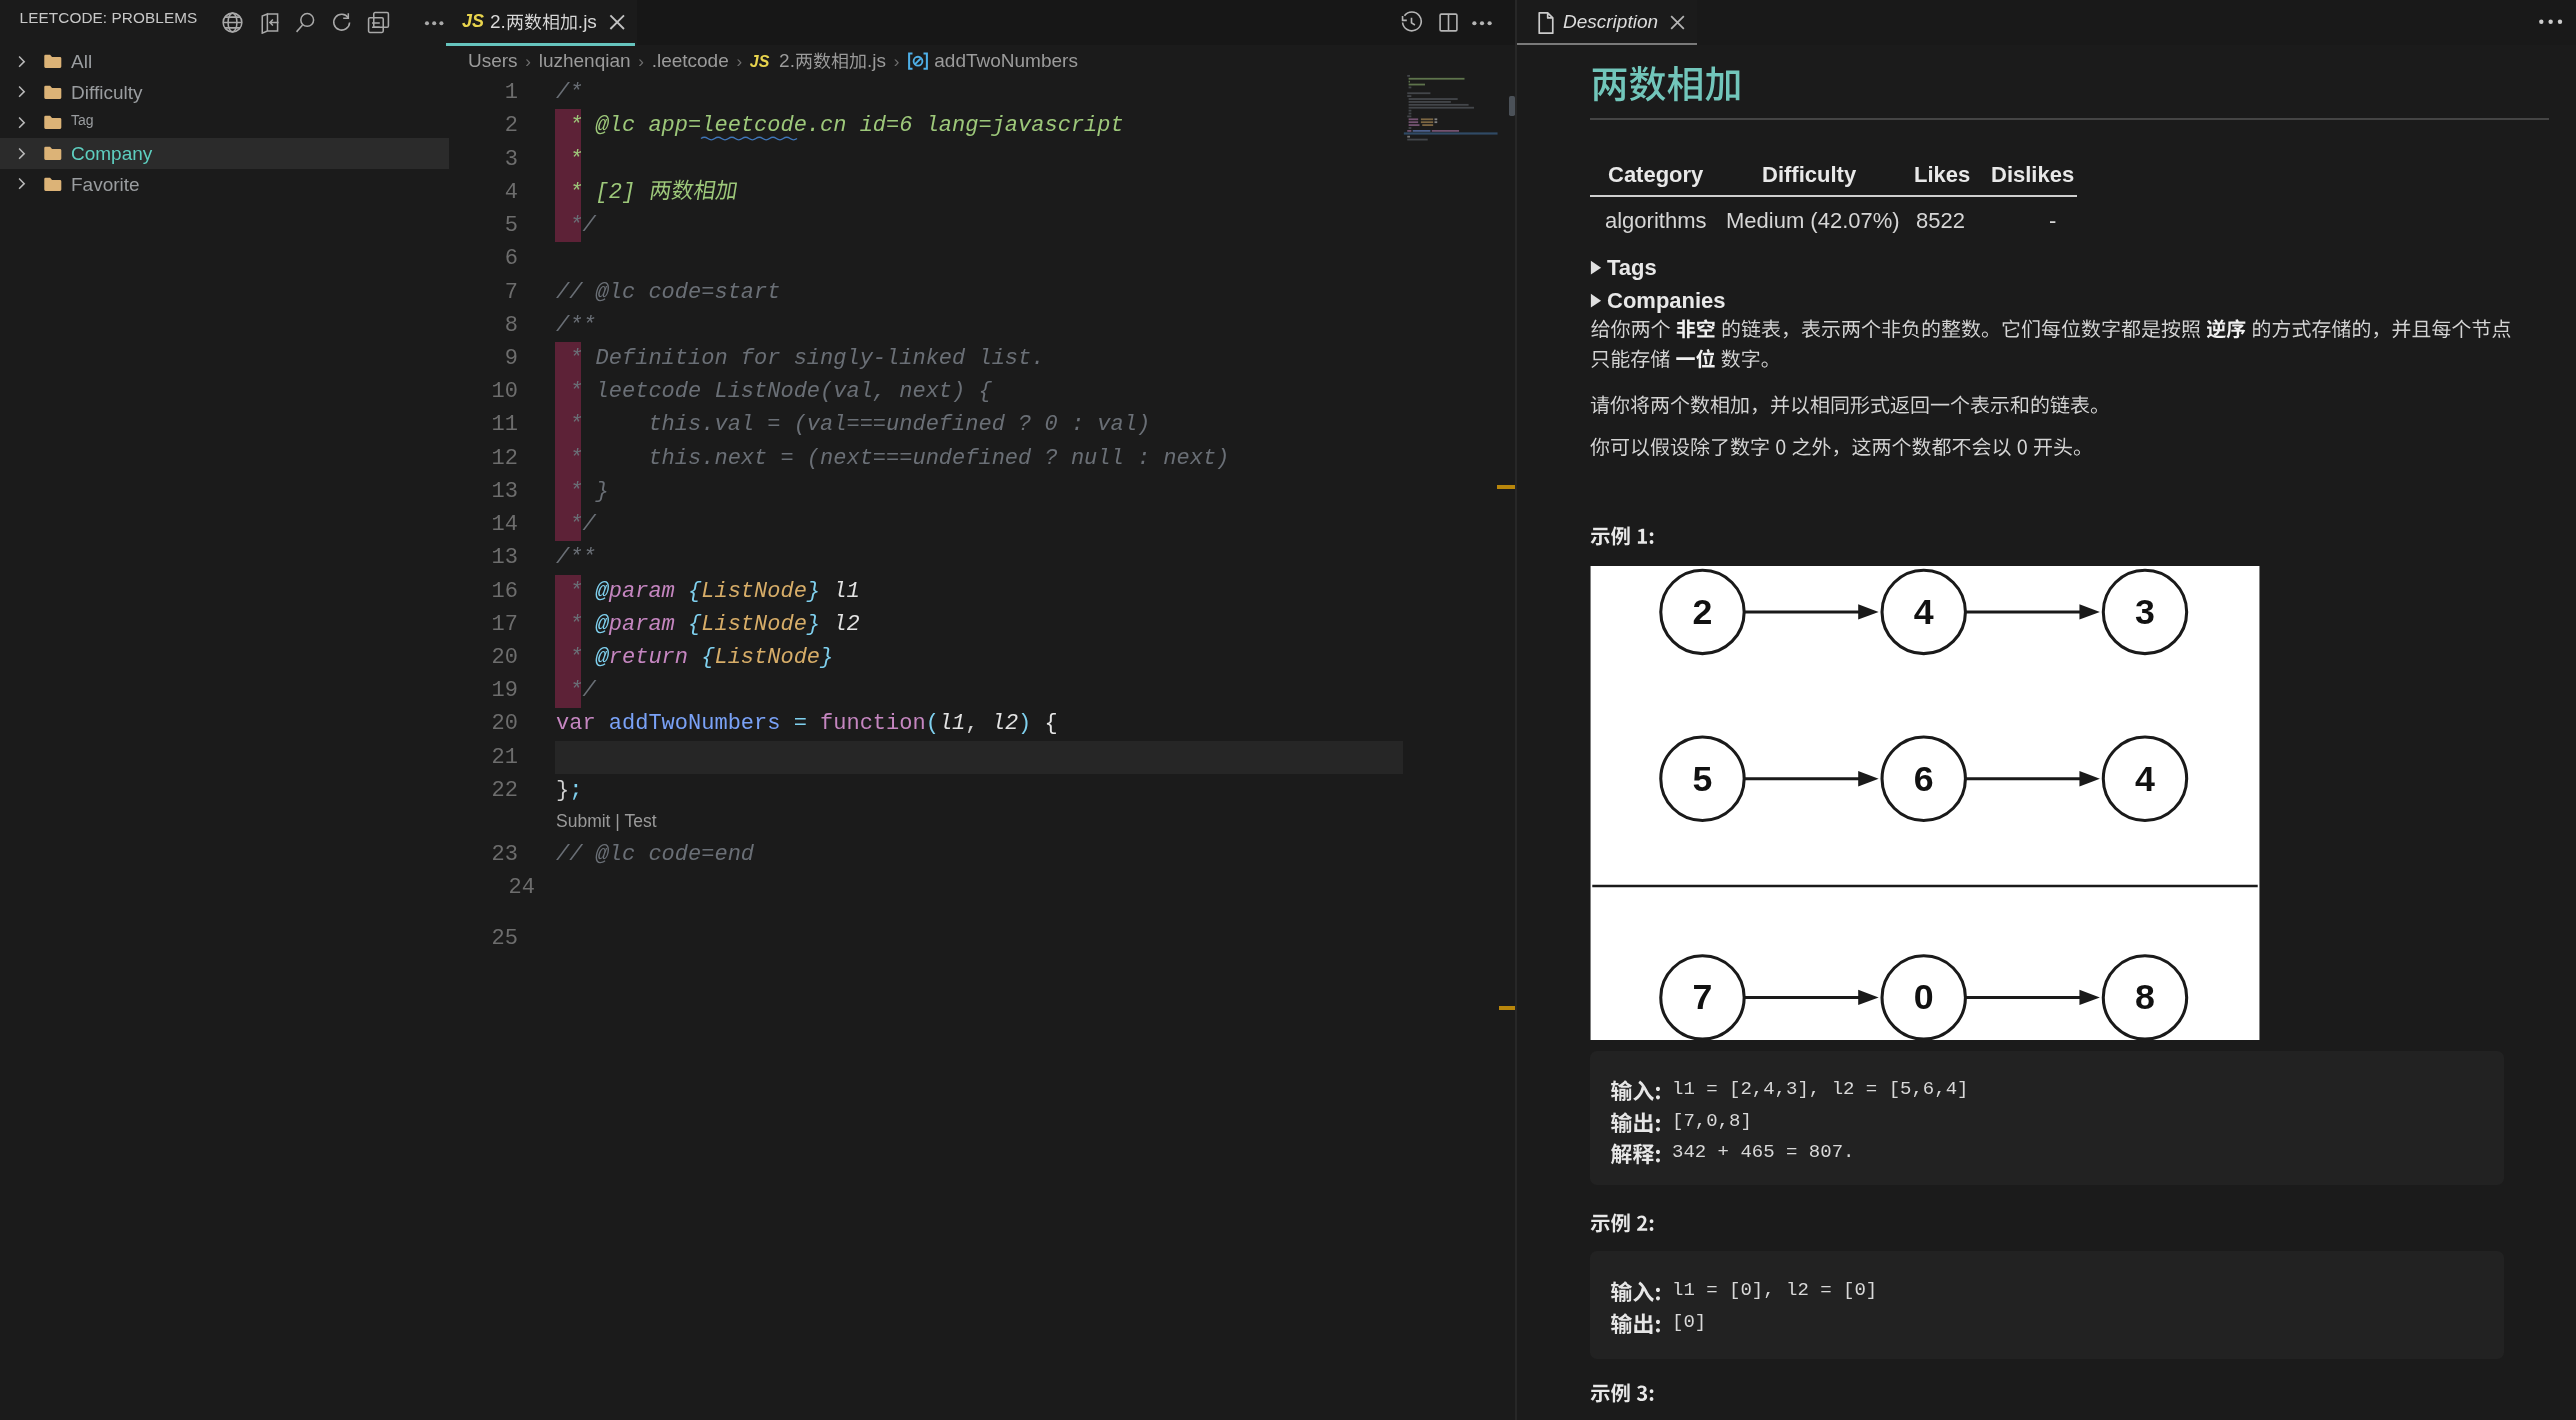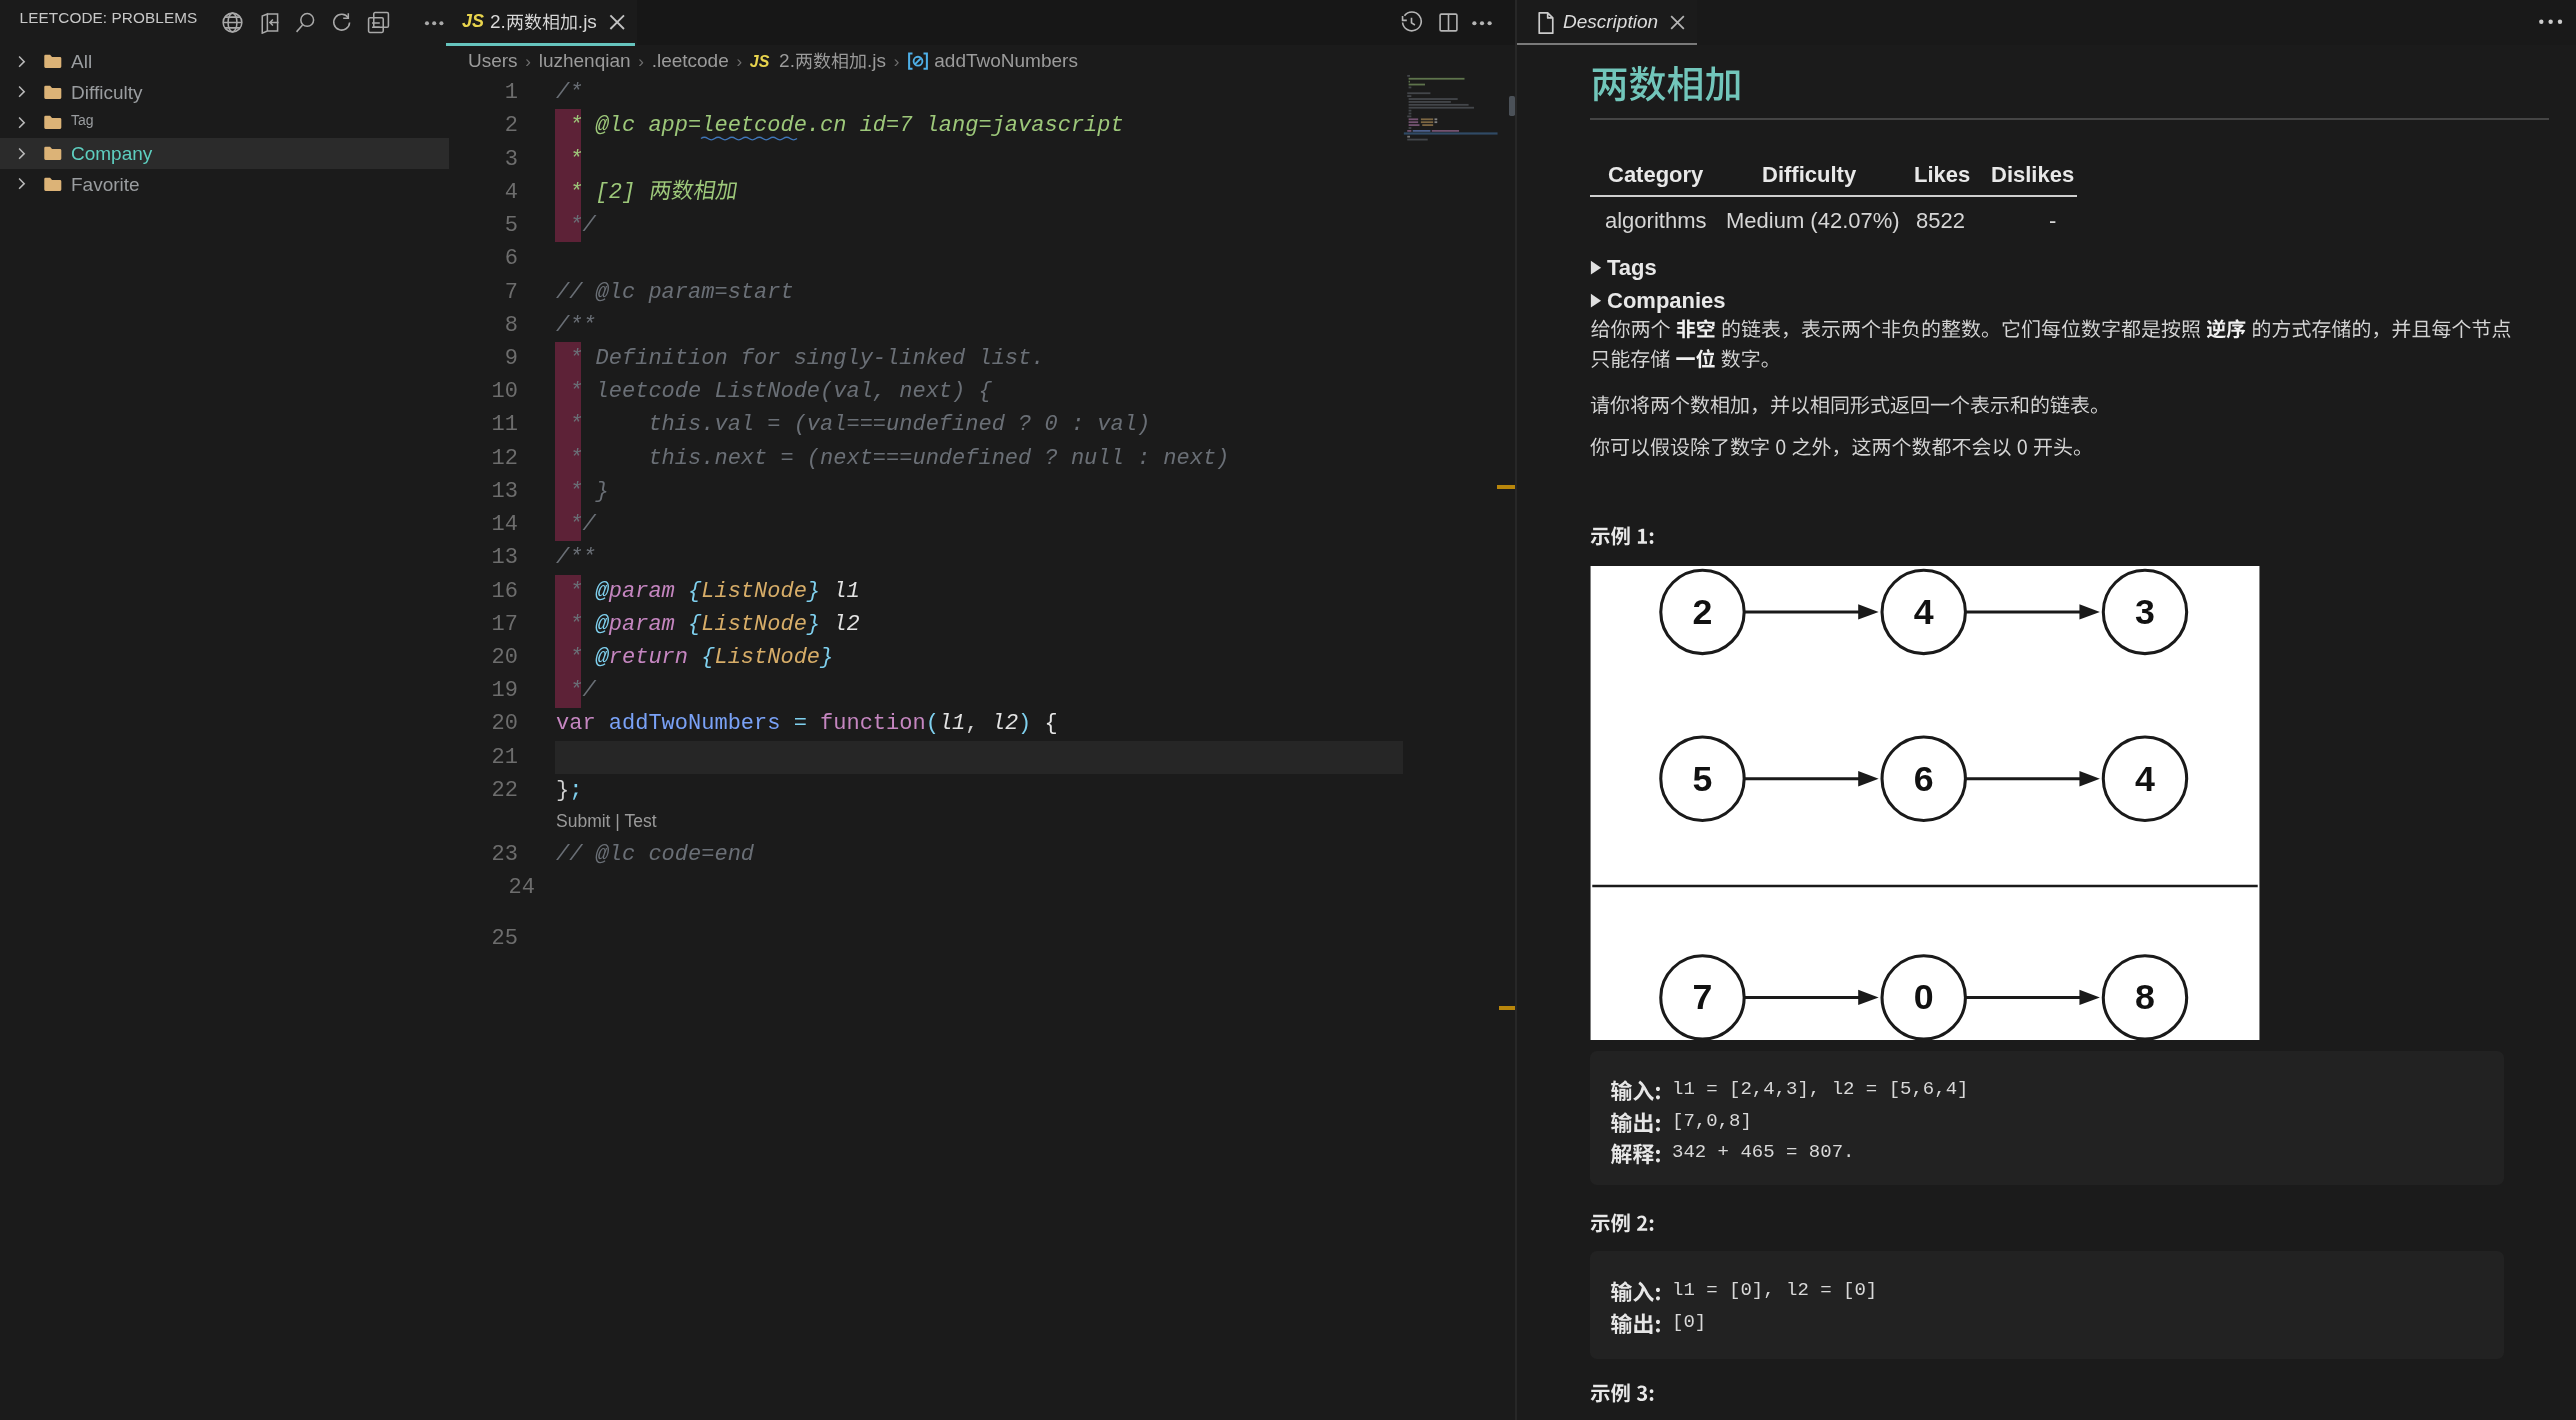--- a/index.html
+++ b/index.html
@@ -144,27 +144,27 @@
 <div class="ln" style="left:457px;top:608px">17</div>
 <div class="ln" style="left:457px;top:641px">20</div>
 <div class="ln" style="left:457px;top:674px">19</div>
 <div class="ln" style="left:457px;top:707px">20</div>
 <div class="ln" style="left:457px;top:741px">21</div>
 <div class="ln" style="left:457px;top:774px">22</div>
 <div class="ln" style="left:457px;top:838px">23</div>
 <div class="ln" style="left:474px;top:871px">24</div>
 <div class="ln" style="left:457px;top:922px">25</div>
 <div class="cl inline-svg" style="top:76px"><span style="color:#6a6f76;font-style:italic">/*</span></div>
-<div class="cl inline-svg" style="top:109px"><span style="color:#9dc87a;font-style:italic"> * @lc app=leetcode.cn id=7 lang=javascript</span></div>
+<div class="cl inline-svg" style="top:109px"><span style="color:#9dc87a;font-style:italic"> * @lc app=leetcode.cn id=6 lang=javascript</span></div>
 <div class="cl inline-svg" style="top:143px"><span style="color:#9dc87a;font-style:italic"> *</span></div>
 <div class="cl inline-svg" style="top:176px"><span style="color:#9dc87a;font-style:italic"> * [2] </span><svg style="display:inline-block;vertical-align:-3.1px;overflow:visible;" width="89" height="22" viewBox="0 0 104.0 26">
       <path d="M4.9 8.1 2.3 24.7H4.2L6.6 9.9H10.6C10 13 8.8 16.8 5.4 19.7C5.8 20 6.3 20.6 6.5 21C8.7 19.1 10.1 17 11 14.8C11.7 15.9 12.3 17 12.6 17.9L14 16.3C13.6 15.3 12.7 13.8 11.9 12.6C12.1 11.6 12.4 10.7 12.5 9.9H17.3C16.7 13 15.4 16.8 12 19.7C12.4 20 12.9 20.6 13.2 21C15.4 19.1 16.8 16.9 17.7 14.7C18.9 16.4 19.9 18.3 20.5 19.6L21.9 18.1C21.3 16.6 19.9 14.4 18.5 12.5C18.8 11.6 19 10.7 19.2 9.9H23.5L21.5 22.2C21.5 22.6 21.3 22.8 20.8 22.8C20.3 22.8 18.5 22.8 16.7 22.8C16.9 23.3 17 24.2 17.1 24.7C19.4 24.7 21 24.7 21.9 24.4C22.9 24.1 23.3 23.5 23.5 22.2L25.7 8.1H19.5L20.1 4.5H27.4L27.7 2.6H4.7L4.4 4.5H11.5L11 8.1ZM13.4 4.5H18.2L17.6 8.1H12.9Z M40.9 1.3C40.3 2.3 39.2 3.8 38.4 4.7L39.6 5.4C40.4 4.5 41.5 3.2 42.4 2ZM31.6 2C32.1 3.1 32.5 4.5 32.6 5.4L34.2 4.8C34.1 3.8 33.6 2.4 33.1 1.4ZM37.7 15.9C36.9 17.2 35.9 18.4 34.8 19.3C33.9 18.9 32.9 18.4 32 17.9C32.5 17.3 33 16.6 33.5 15.9ZM29.5 18.6C30.7 19.1 32 19.8 33.2 20.5C31.4 21.7 29.2 22.5 27 23C27.3 23.3 27.6 24 27.7 24.5C30.2 23.8 32.6 22.8 34.7 21.3C35.5 21.8 36.2 22.3 36.7 22.8L38.1 21.5C37.6 21.1 36.9 20.6 36.1 20.2C37.8 18.7 39.1 16.8 40.1 14.6L39.1 14.1L38.8 14.2H34.6L35.3 12.9L33.7 12.6C33.4 13.1 33 13.7 32.7 14.2H29.2L28.9 15.9H31.6C30.9 16.9 30.2 17.9 29.5 18.6ZM36.1 0.8 35.4 5.6H30L29.7 7.2H34.5C33 8.9 30.7 10.5 28.8 11.3C29.1 11.7 29.5 12.4 29.6 12.8C31.4 11.9 33.3 10.5 34.8 8.9L34.3 12.1H36.2L36.7 8.6C37.8 9.5 39.2 10.7 39.8 11.3L41.1 9.9C40.5 9.5 38.5 8 37.3 7.2H42.2L42.5 5.6H37.2L38 0.8ZM45.8 1C44.4 5.6 42.5 9.9 40.1 12.7C40.5 12.9 41.1 13.5 41.4 13.9C42.2 12.9 43 11.8 43.7 10.5C43.8 13 44.2 15.4 44.9 17.4C43 19.9 40.7 21.8 37.6 23.2C37.9 23.6 38.4 24.4 38.5 24.8C41.4 23.3 43.6 21.6 45.5 19.3C46.5 21.5 47.8 23.2 49.7 24.5C50 24 50.7 23.3 51.2 22.9C49.2 21.8 47.8 19.9 46.9 17.5C48.7 14.8 50.1 11.5 51.3 7.6H53L53.3 5.8H45.9C46.5 4.4 47 2.8 47.5 1.3ZM49.4 7.6C48.5 10.6 47.5 13.2 46.2 15.4C45.6 13.1 45.3 10.5 45.2 7.6Z M68.1 10.3H76.1L75.3 14.8H67.4ZM68.4 8.5 69.1 4.2H77L76.3 8.5ZM67.1 16.6H75.1L74.3 21.1H66.4ZM67.5 2.3 64 24.5H65.9L66.1 22.9H74.1L73.8 24.4H75.8L79.3 2.3ZM61 0.8 60.1 6.3H55.9L55.6 8.2H59.6C58.1 11.8 55.6 15.9 53.5 18.1C53.7 18.5 54.1 19.3 54.2 19.8C55.9 18 57.7 15.2 59.2 12.2L57.2 24.7H59.1L61 12.8C61.8 14.1 62.7 15.7 63.1 16.5L64.5 15C64.1 14.2 62.1 11.5 61.4 10.6L61.7 8.2H65.5L65.8 6.3H62L62.9 0.8Z M95.8 4 92.6 24.3H94.5L94.8 22.4H99.8L99.6 24.1H101.5L104.7 4ZM95.1 20.5 97.4 5.9H102.4L100.1 20.5ZM86.5 1.1 85.7 5.7H82.1L81.8 7.6H85.4C84.1 14.2 82.4 19.9 78.6 23.4C79.1 23.7 79.7 24.3 79.9 24.7C84 20.9 85.9 14.7 87.3 7.6H91.2C89.4 17.6 88.6 21.2 88 21.9C87.7 22.3 87.4 22.4 87 22.4C86.5 22.4 85.4 22.4 84.2 22.3C84.5 22.8 84.5 23.6 84.5 24.2C85.6 24.3 86.8 24.3 87.6 24.2C88.3 24.1 88.9 23.9 89.5 23.2C90.4 22.1 91.2 18.3 93.3 6.7C93.3 6.4 93.4 5.7 93.4 5.7H87.6L88.4 1.1Z" fill="#9dc87a"></path>
     </svg></div>
 <div class="cl inline-svg" style="top:209px"><span style="color:#6a6f76;font-style:italic"> */</span></div>
-<div class="cl inline-svg" style="top:276px"><span style="color:#6a6f76;font-style:italic">// @lc param=start</span></div>
+<div class="cl inline-svg" style="top:276px"><span style="color:#6a6f76;font-style:italic">// @lc code=start</span></div>
 <div class="cl inline-svg" style="top:309px"><span style="color:#6a6f76;font-style:italic">/**</span></div>
 <div class="cl inline-svg" style="top:342px"><span style="color:#6a6f76;font-style:italic"> * Definition for singly-linked list.</span></div>
 <div class="cl inline-svg" style="top:375px"><span style="color:#6a6f76;font-style:italic"> * leetcode ListNode(val, next) {</span></div>
 <div class="cl inline-svg" style="top:408px"><span style="color:#6a6f76;font-style:italic"> *     this.val = (val===undefined ? 0 : val)</span></div>
 <div class="cl inline-svg" style="top:442px"><span style="color:#6a6f76;font-style:italic"> *     this.next = (next===undefined ? null : next)</span></div>
 <div class="cl inline-svg" style="top:475px"><span style="color:#6a6f76;font-style:italic"> * }</span></div>
 <div class="cl inline-svg" style="top:508px"><span style="color:#6a6f76;font-style:italic"> */</span></div>
 <div class="cl inline-svg" style="top:541px"><span style="color:#6a6f76;font-style:italic">/**</span></div>
 <div class="cl inline-svg" style="top:575px"><span style="color:#6a6f76;font-style:italic"> * </span><span style="color:#7fd0ee;font-style:italic">@</span><span style="color:#c586c0;font-style:italic">param</span> <span style="color:#7fd0ee;font-style:italic">{</span><span style="color:#d7ad68;font-style:italic">ListNode</span><span style="color:#7fd0ee;font-style:italic">}</span> <span style="color:#e3e3e3;font-style:italic">l1</span></div>
 <div class="cl inline-svg" style="top:608px"><span style="color:#6a6f76;font-style:italic"> * </span><span style="color:#7fd0ee;font-style:italic">@</span><span style="color:#c586c0;font-style:italic">param</span> <span style="color:#7fd0ee;font-style:italic">{</span><span style="color:#d7ad68;font-style:italic">ListNode</span><span style="color:#7fd0ee;font-style:italic">}</span> <span style="color:#e3e3e3;font-style:italic">l2</span></div>

